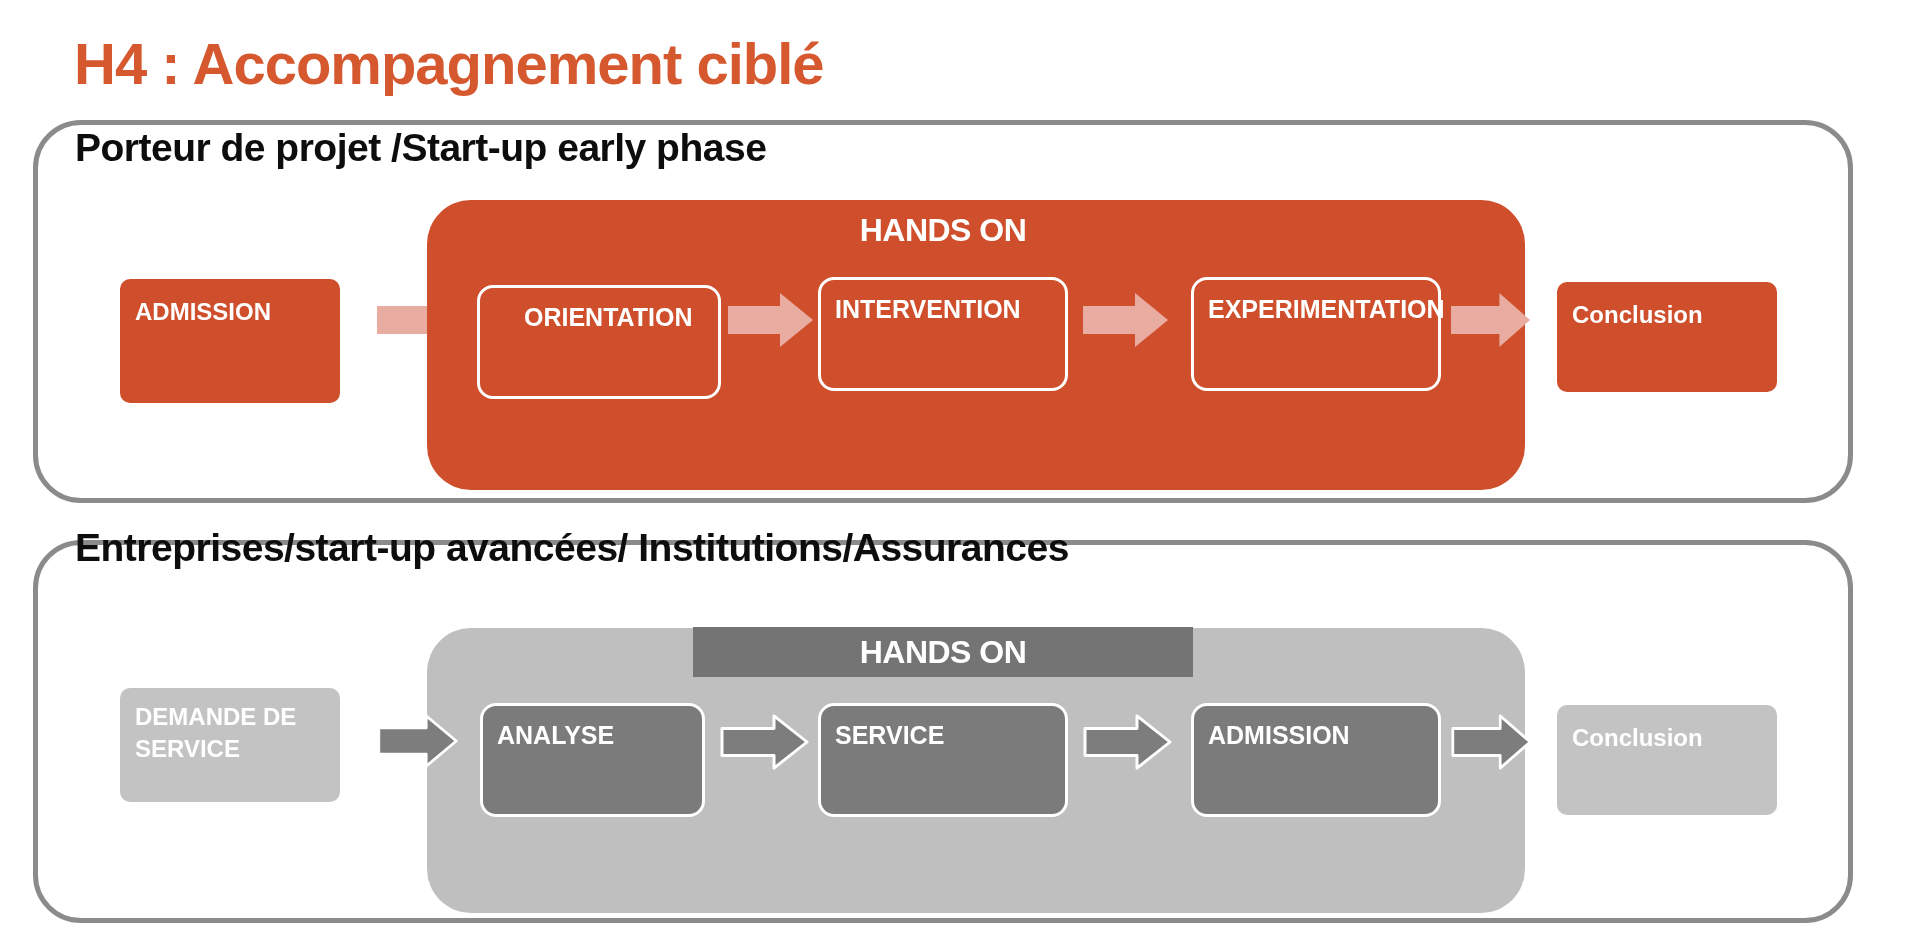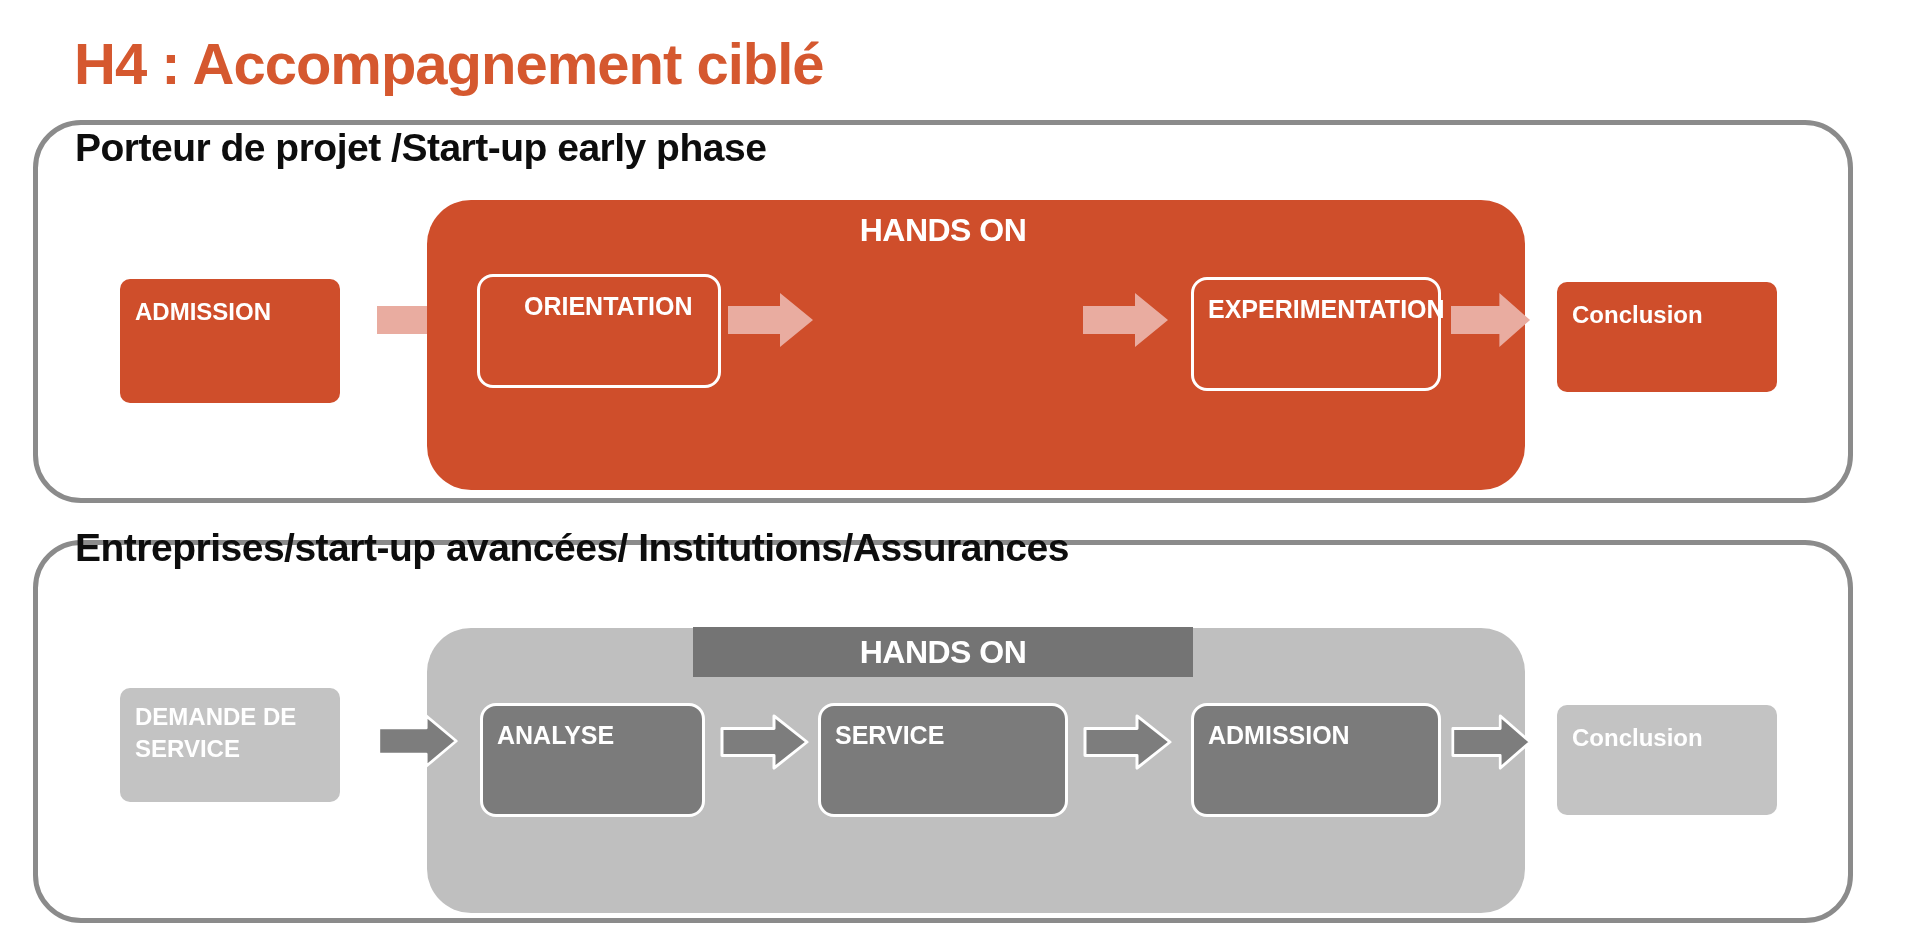--- a/index.html
+++ b/index.html
@@ -44,21 +44,21 @@
   .bx-admission{left:120px;top:279px;width:220px;height:124px;}
   .bx-conclusion1{left:1557px;top:282px;width:220px;height:110px;line-height:44px;padding-top:11px;}
   .bx-demande{left:120px;top:688px;width:220px;height:114px;padding-top:13px;}
   .bx-conclusion2{left:1557px;top:705px;width:220px;height:110px;}
   .step{
     position:absolute;z-index:3;border:3px solid #ffffff;border-radius:16px;box-sizing:border-box;
     color:#ffffff;font-size:25px;font-weight:bold;padding:15px 8px 0 14px;height:114px;
   }
   .step.s-orange{background:transparent;}
   .step.s-dark{background:#7b7b7b;}
-  .st-orientation{left:477px;top:274px;width:244px;padding-left:44px;}
+  .st-orientation{left:477px;top:285px;width:244px;padding-left:44px;}
   .st-intervention{left:818px;top:277px;width:250px;}
   .st-experimentation{left:1191px;top:277px;width:250px;}
   .st-analyse{left:480px;top:703px;width:225px;}
   .st-service{left:818px;top:703px;width:250px;}
   .st-execution{left:1191px;top:703px;width:250px;}
   .arrow{position:absolute;}
   .ar-under{z-index:0;}
   .ar-over{z-index:4;}
   .a-p1-entry{left:377px;top:292px;width:86px;height:56px;}
   .a-p1-1{left:728px;top:292px;width:86px;height:56px;}
@@ -93,20 +93,23 @@
   <div class="flow-container fc1"></div>
   <div class="hands-on-label hol1">HANDS ON</div>
 
   <div class="step s-orange st-orientation">
     <span>ORIENTATION</span>
   </div>
   <div class="arrow ar-over a-p1-1">
     <svg viewBox="0 0 86 56" preserveAspectRatio="none">
         <polygon points="0,14 52,14 52,1 85,28 52,55 52,42 0,42" fill="#e9aca0"></polygon>
       </svg>
+  </div>
+  <div class="step s-orange st-intervention">
+    <span>INTERVENTION</span>
   </div>
   <div class="arrow ar-over a-p1-2">
     <svg viewBox="0 0 86 56" preserveAspectRatio="none">
         <polygon points="0,14 52,14 52,1 85,28 52,55 52,42 0,42" fill="#e9aca0"></polygon>
       </svg>
   </div>
   <div class="step s-orange st-experimentation">
     <span>EXPERIMENTATION</span>
   </div>
   <div class="arrow ar-over a-p1-exit">

